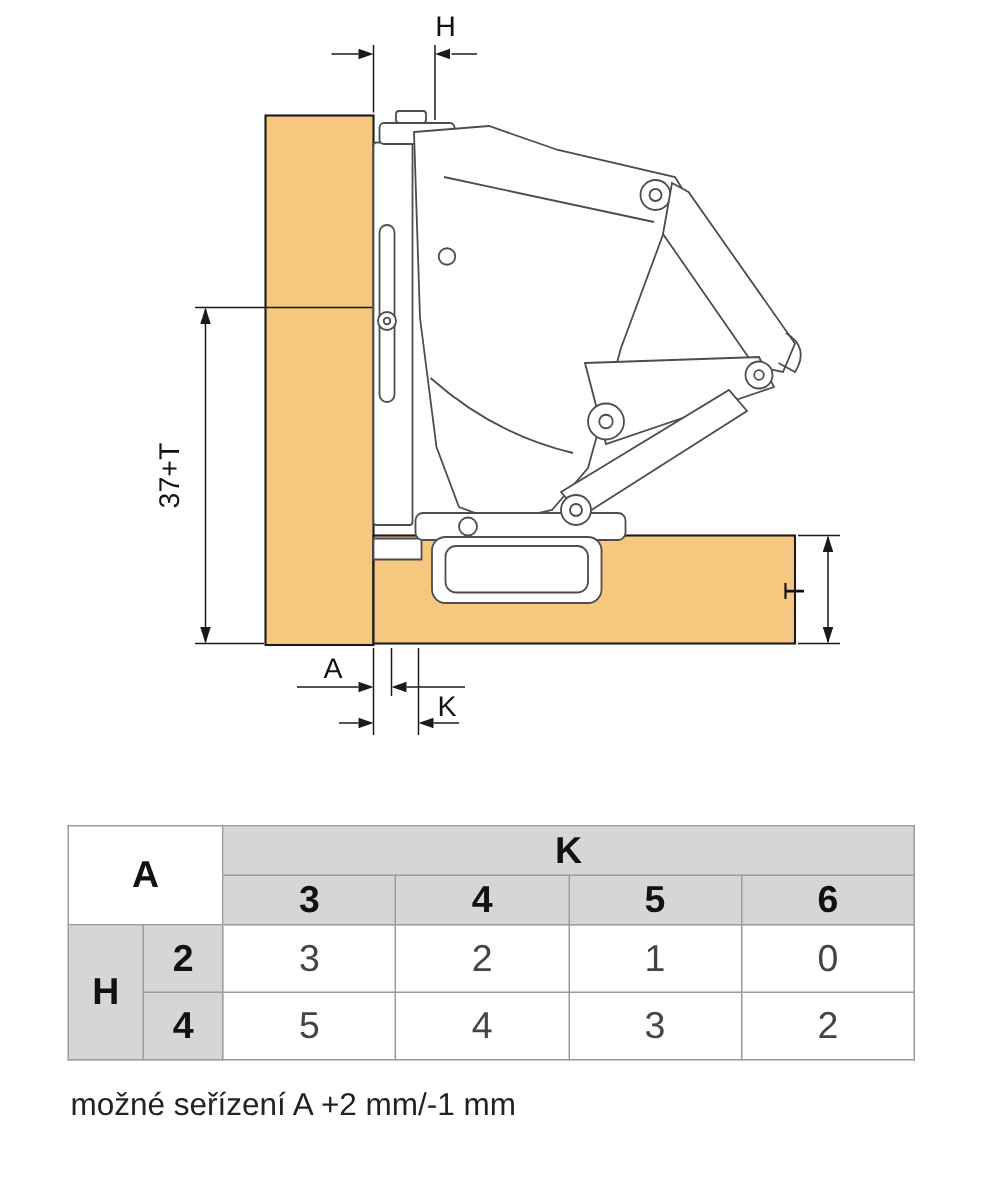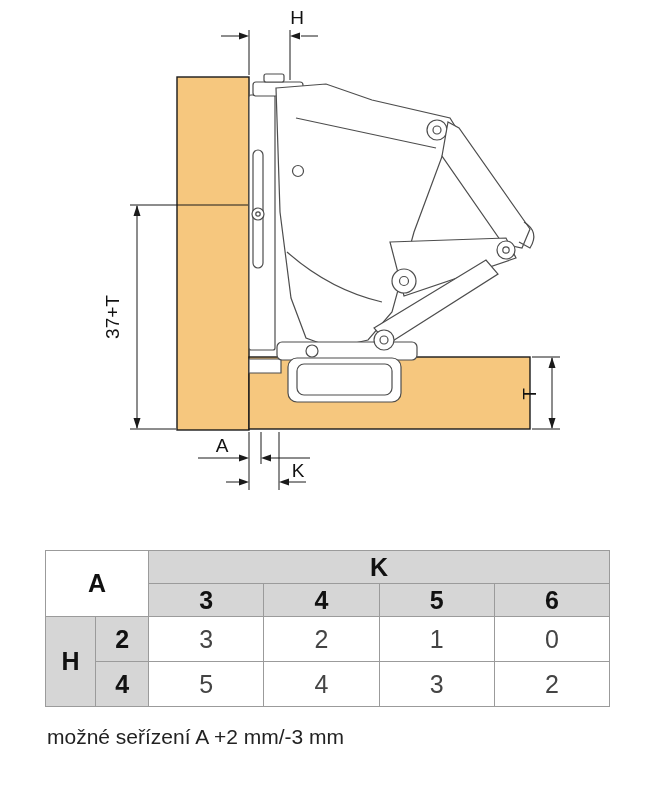--- a/index.html
+++ b/index.html
@@ -194,15 +194,15 @@
       <tr class="r-data">
         <td class="hdr gray">4</td>
         <td>5</td>
         <td>4</td>
         <td>3</td>
         <td>2</td>
       </tr>
     </tbody>
   </table>
 
-  <div class="caption">možné seřízení A +2 mm/-3 mm</div>
+  <div class="caption">možné seřízení A +2 mm/-1 mm</div>
 
 </div>
 
 </body></html>

